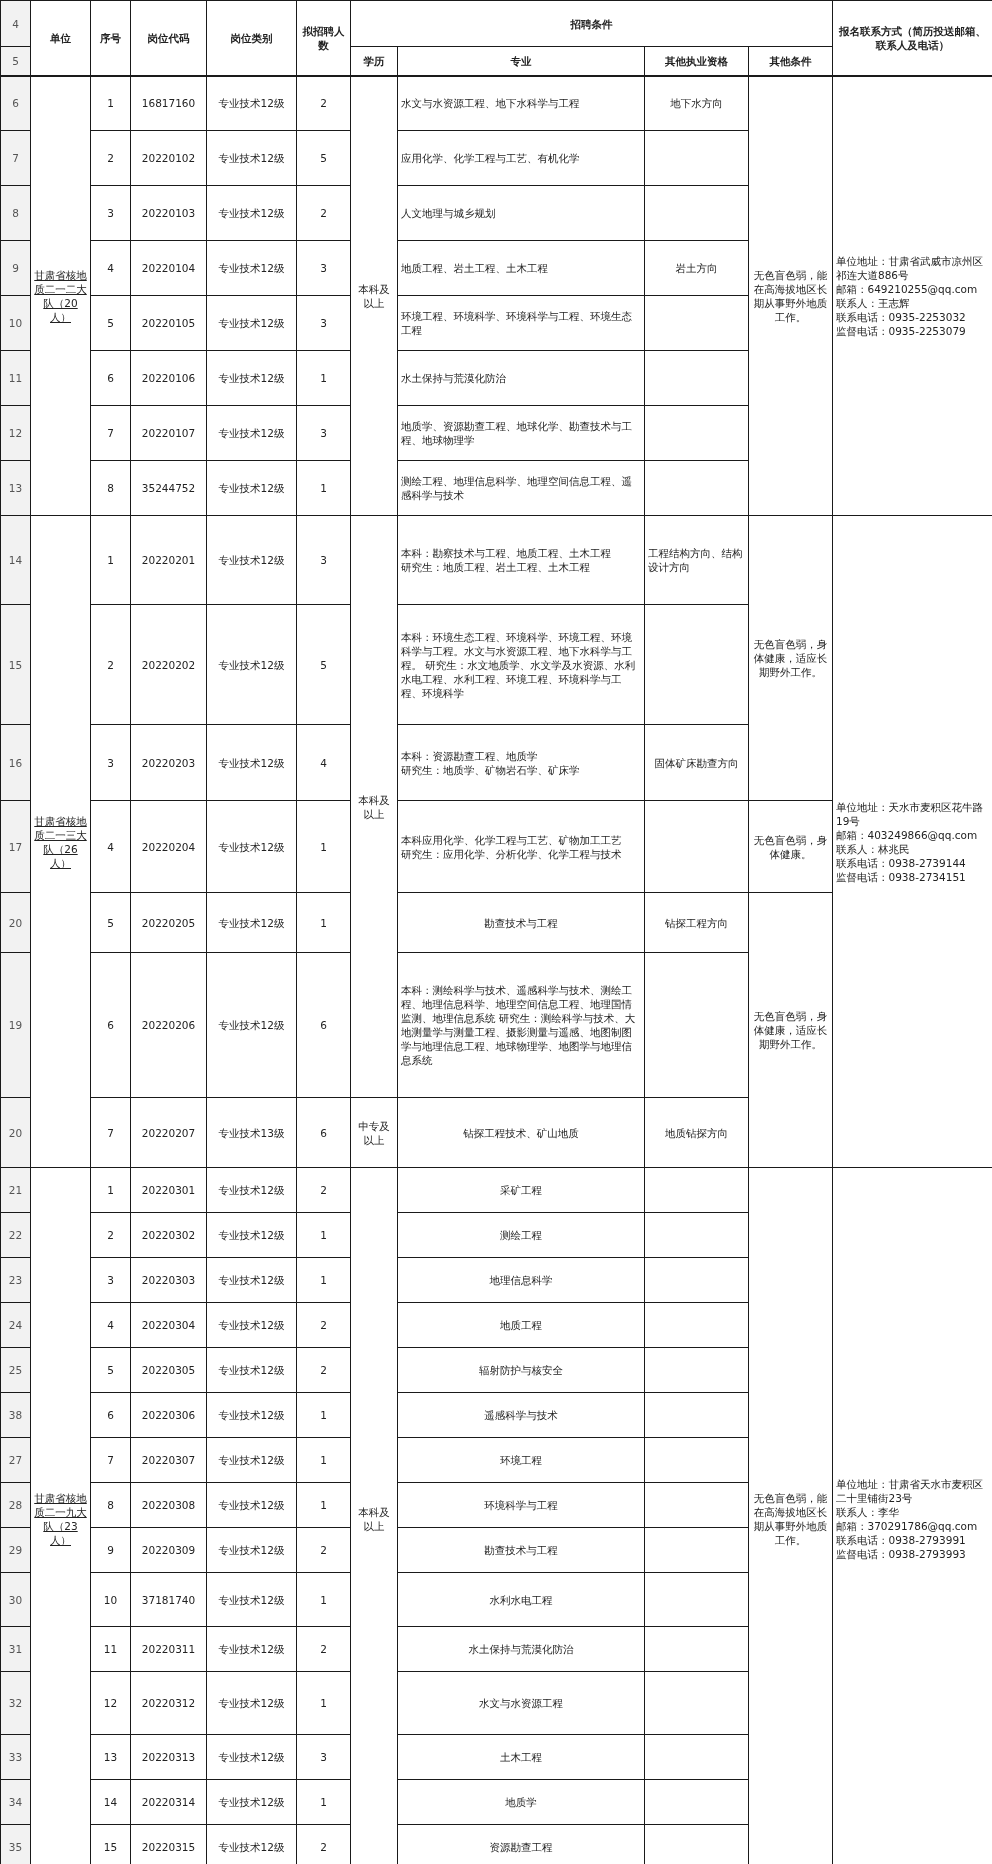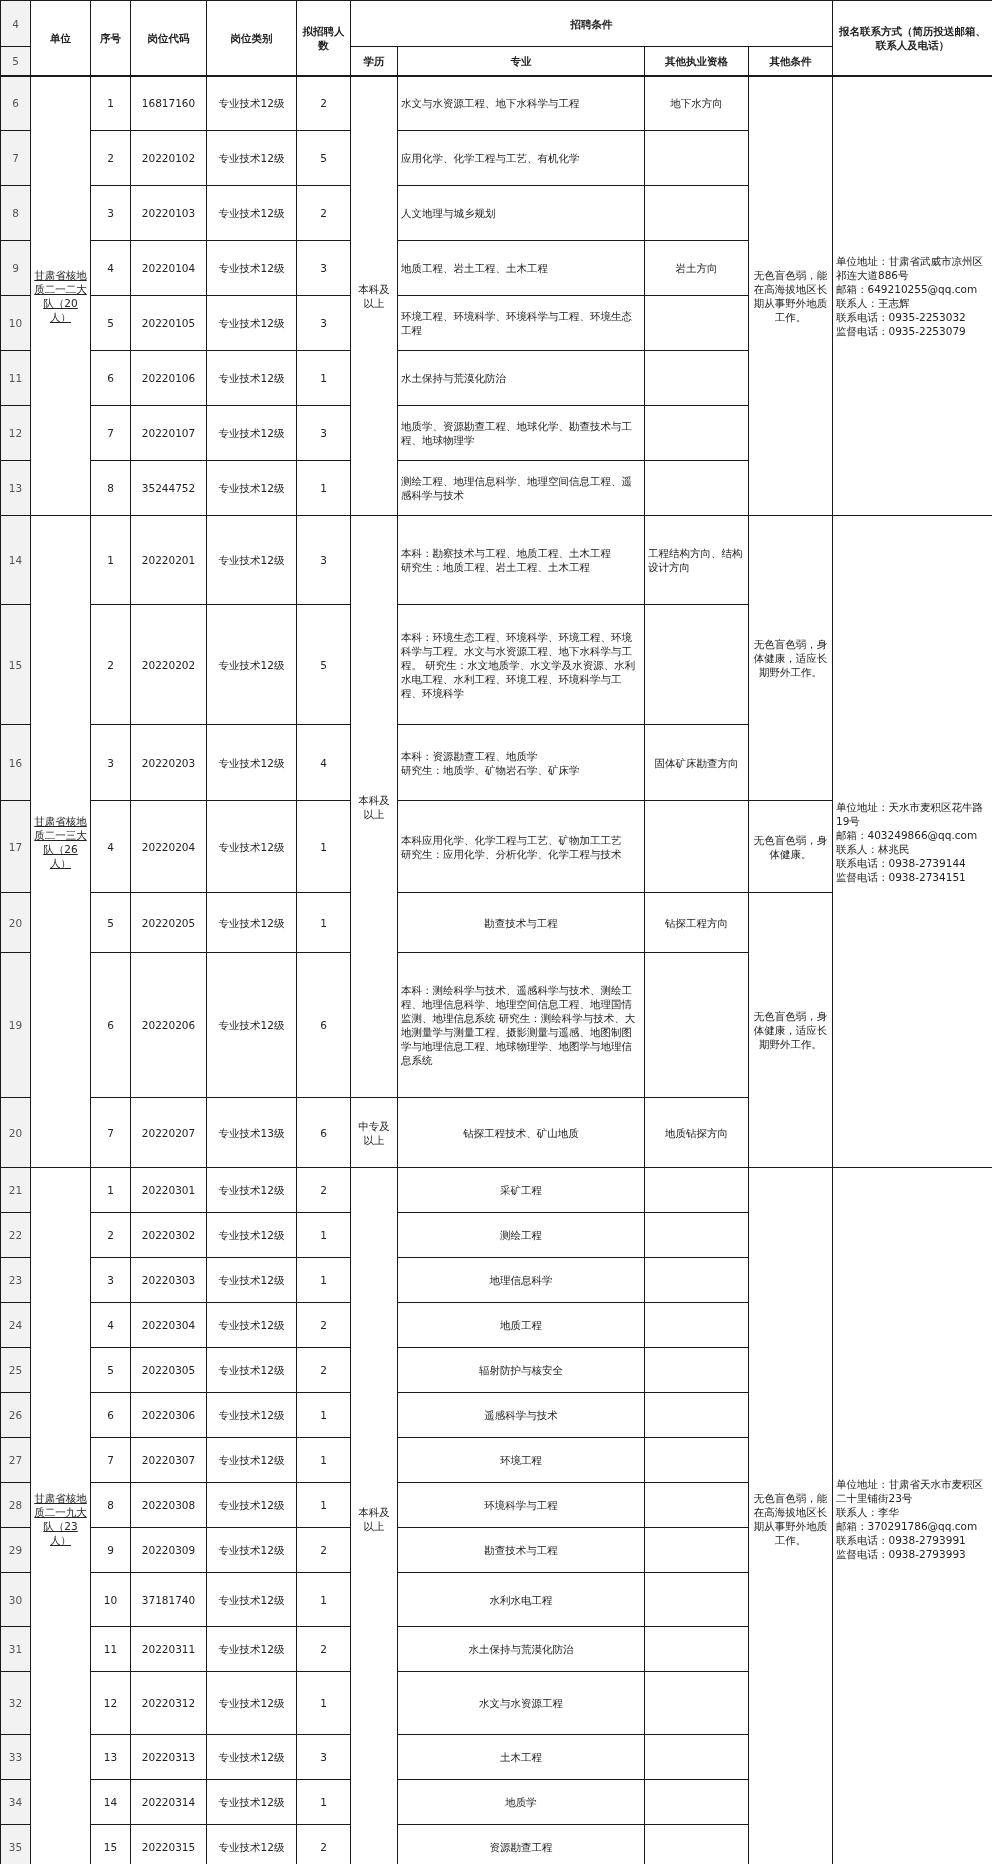--- a/index.html
+++ b/index.html
@@ -258,21 +258,21 @@
   <tr style="height:45px">
     <td class="rn">25</td>
     <td class="num">5</td>
     <td class="num">20220305</td>
     <td class="c">专业技术12级</td>
     <td class="num">2</td>
     <td class="c">辐射防护与核安全</td>
     <td class="c"></td>
   </tr>
   <tr style="height:45px">
-    <td class="rn">26</td>
+    <td class="rn">38</td>
     <td class="num">6</td>
     <td class="num">20220306</td>
     <td class="c">专业技术12级</td>
     <td class="num">1</td>
     <td class="c">遥感科学与技术</td>
     <td class="c"></td>
   </tr>
   <tr style="height:45px">
     <td class="rn">27</td>
     <td class="num">7</td>

